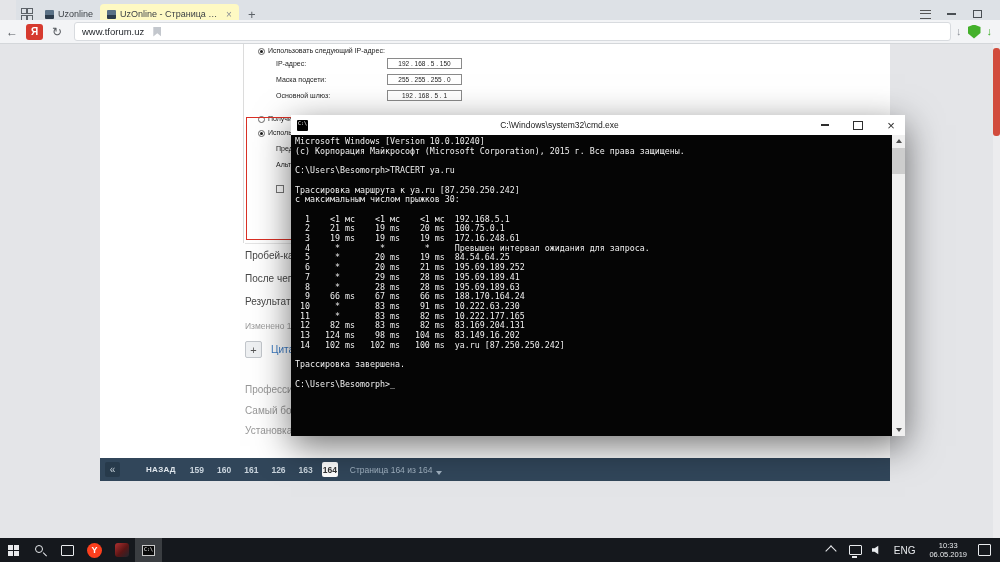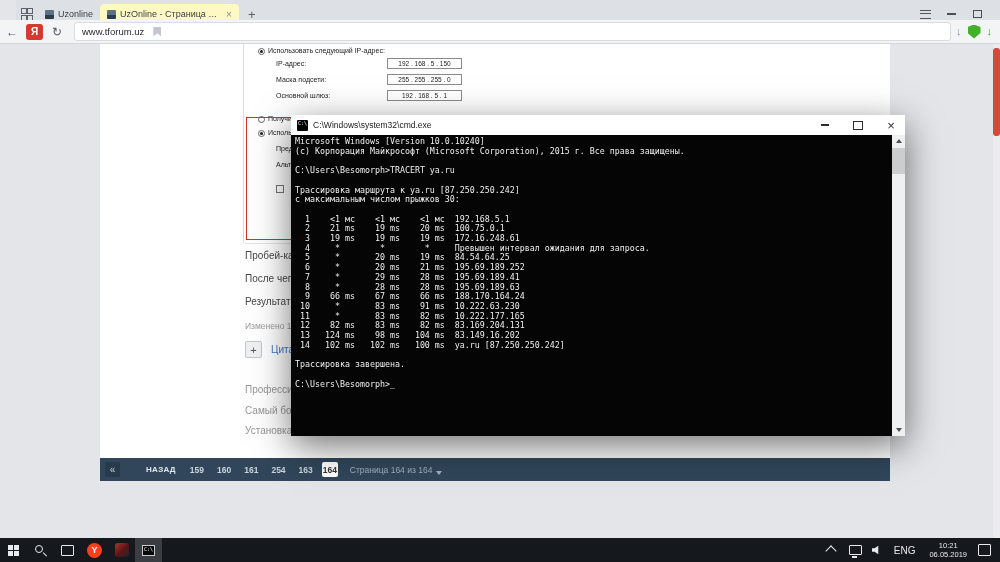--- a/index.html
+++ b/index.html
@@ -86,21 +86,21 @@
   .reply-input{position:absolute;left:60px;top:12px;right:14px;height:30px;border:1px solid #d7dadd;
                border-radius:16px;display:flex;align-items:center;padding:0 12px;gap:8px;box-sizing:border-box;}
   .reply-icon{width:11px;height:9px;border:1px solid #9aa0a6;border-radius:2px;position:relative;flex:0 0 auto;}
   .reply-icon::after{content:"";position:absolute;left:2px;bottom:-4px;border-left:3px solid transparent;
                      border-right:3px solid transparent;border-top:4px solid #9aa0a6;}
   .reply-text{color:#9aa0a6;font-size:10px;}
   
   .cmd{position:absolute;left:291px;top:115px;width:614px;height:321px;z-index:20;background:#050505;
        box-shadow:0 10px 34px rgba(0,0,0,.55);}
   .cmd-title{position:absolute;top:0;left:0;right:0;height:20px;background:#fff;display:flex;
-             align-items:center;padding-left:6px;gap:5px;}
+             align-items:center;padding-left:6px;gap:5px;text-align:center;}
   .cmd-ico{width:11px;height:11px;background:#000;border-radius:1px;color:#fff;flex:0 0 auto;
            font-family:"DejaVu Sans Mono",monospace;font-size:5px;line-height:5px;padding:1px;box-sizing:border-box;}
   .cmd-title-text{font-size:8.5px;color:#1a1a1a;flex:1;white-space:nowrap;overflow:hidden;}
   .cmd-btn{width:28px;height:20px;display:flex;align-items:center;justify-content:center;color:#2e2e2e;}
   .cmd-min{width:8px;height:1.2px;background:#2e2e2e;}
   .cmd-max{width:8px;height:7px;border:1.1px solid #2e2e2e;}
   .cmd-body{position:absolute;top:20px;left:0;right:0;bottom:0;background:#050505;}
   .cmd-pre{position:absolute;left:4px;top:2px;right:15px;bottom:0;margin:0;overflow:hidden;
            font-family:"DejaVu Sans Mono",monospace;font-size:8.3px;line-height:9.7px;color:#efefef;white-space:pre;}
   .cmd-scroll{position:absolute;right:0;top:0;width:13px;bottom:0;background:#f0f0f0;}
@@ -237,21 +237,21 @@
       <div class="sig" style="top:362px">Самый больш</div>
       <div class="sig" style="top:382px">Установка пр</div>
     </div>
 
     <div class="pagination">
       <div class="pg-first">«</div>
       <div class="pg-back">НАЗАД</div>
       <div class="pg-num">159</div>
       <div class="pg-num">160</div>
       <div class="pg-num">161</div>
-      <div class="pg-num">254</div>
+      <div class="pg-num">126</div>
       <div class="pg-num">163</div>
       <div class="pg-cur">164</div>
       <div class="pg-label">
         <span>Страница 164 из 164</span>
         <span class="caret-down"></span>
       </div>
     </div>
 
 
     <div class="b-scroll">
@@ -336,20 +336,20 @@
     <div class="tb-btn cmd-task">
       <span class="cmd-task-icon">C:\</span>
     </div>
 
     <div class="tray">
       <span class="tray-chevron"></span>
       <span class="net-icon"></span>
       <span class="vol-icon"></span>
       <span class="lang">ENG</span>
       <span class="clock">
-        <span>10:21</span><br>
+        <span>10:33</span><br>
         <span>06.05.2019</span>
       </span>
       <span class="action-icon"></span>
     </div>
   </div>
 
 </div>
 
 </body></html>

